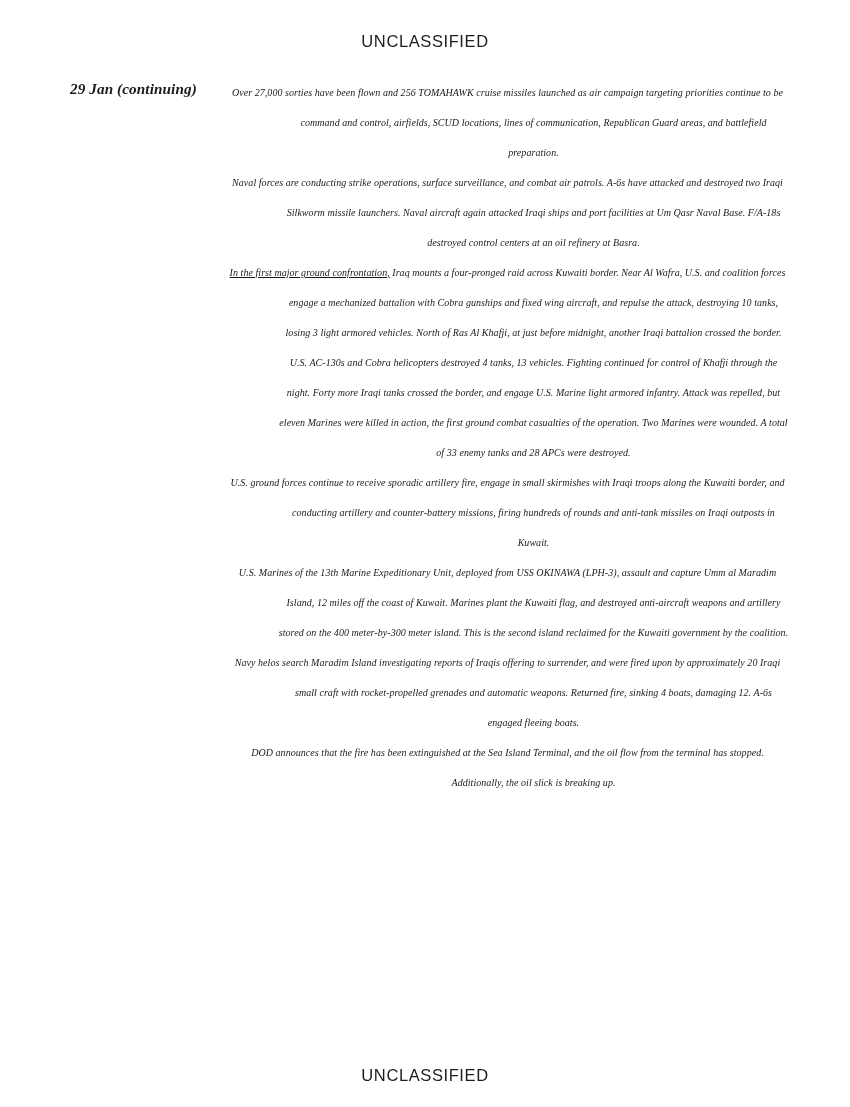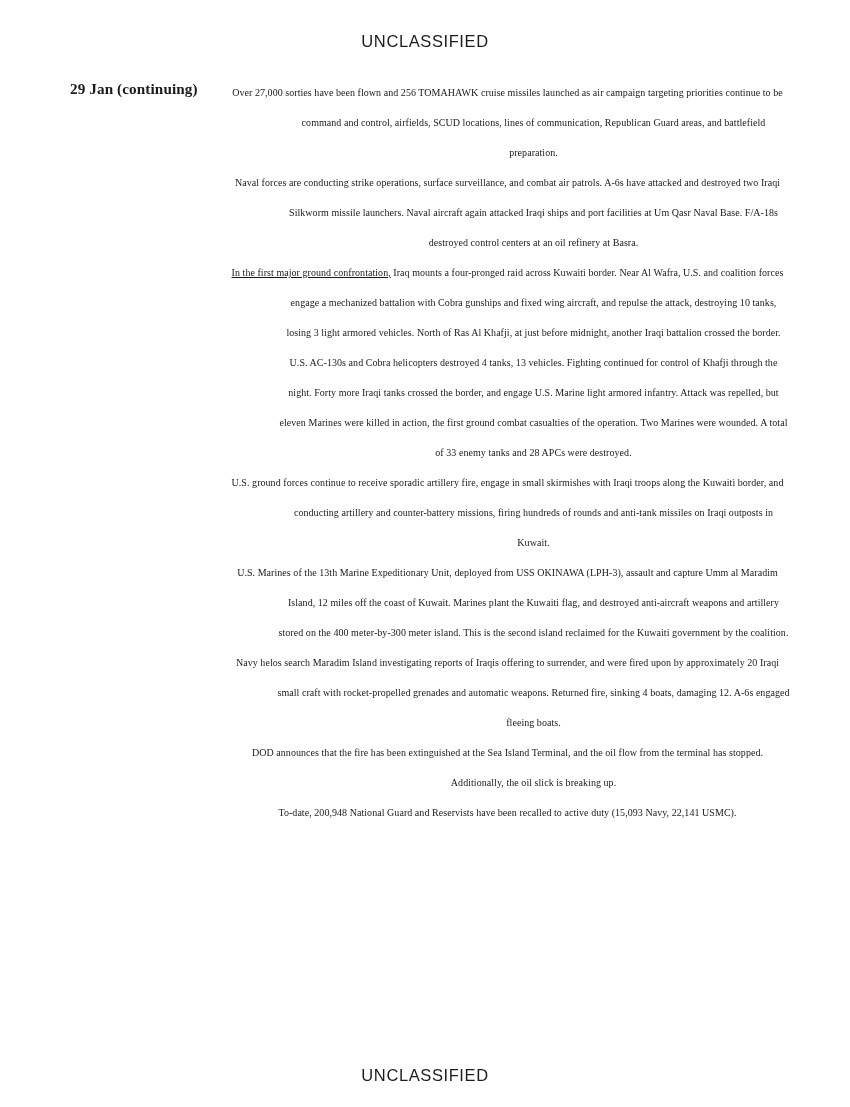--- a/index.html
+++ b/index.html
@@ -32,20 +32,21 @@
     color: #1d1d1d;
   }
   .classification.top { top: 32px; }
   .classification.bottom { top: 1066px; }
 
   .body-block {
     position: absolute;
     top: 78px;
     left: 70px;
     width: 720px;
+    font-style: italic;
   }
   .entry {
     display: flex;
     align-items: flex-start;
     margin-bottom: 0px;
   }
   .date-col {
     width: 155px;
     flex: 0 0 155px;
     text-align: left;
@@ -98,21 +99,20 @@
         <p class="para"><span>U.S. ground forces continue to receive sporadic artillery fire, engage in small skirmishes with Iraqi troops along the Kuwaiti border, and conducting artillery and counter-battery missions, firing hundreds of rounds and anti-tank missiles on Iraqi outposts in Kuwait.</span></p>
 
         <p class="para"><span>U.S. Marines of the 13th Marine Expeditionary Unit, deployed from USS OKINAWA (LPH-3), assault and capture Umm al Maradim Island, 12 miles off the coast of Kuwait.  Marines plant the Kuwaiti flag, and destroyed anti-aircraft weapons and artillery stored on the 400 meter-by-300 meter island.  This is the second island reclaimed for the Kuwaiti government by the coalition.</span></p>
 
         <p class="para"><span>Navy helos search Maradim Island investigating reports of Iraqis offering to surrender, and were fired upon by approximately 20 Iraqi small craft with rocket-propelled grenades and automatic weapons.  Returned fire, sinking 4 boats, damaging 12.  A-6s engaged fleeing boats.</span></p>
 
 
         <p class="para"><span>DOD announces that the fire has been extinguished at the Sea Island Terminal, and the oil flow from the terminal has stopped.  Additionally, the oil slick is breaking up.</span></p>
 
 
-        <p class="para"><span>To-date, 200,948 National Guard and Reservists have been recalled to active duty (15,093 Navy, 22,141 USMC).</span></p>
 
       </div>
     </div>
   </div>
 
   <div class="classification bottom">UNCLASSIFIED</div>
 
 </div>
 
 </body></html>

